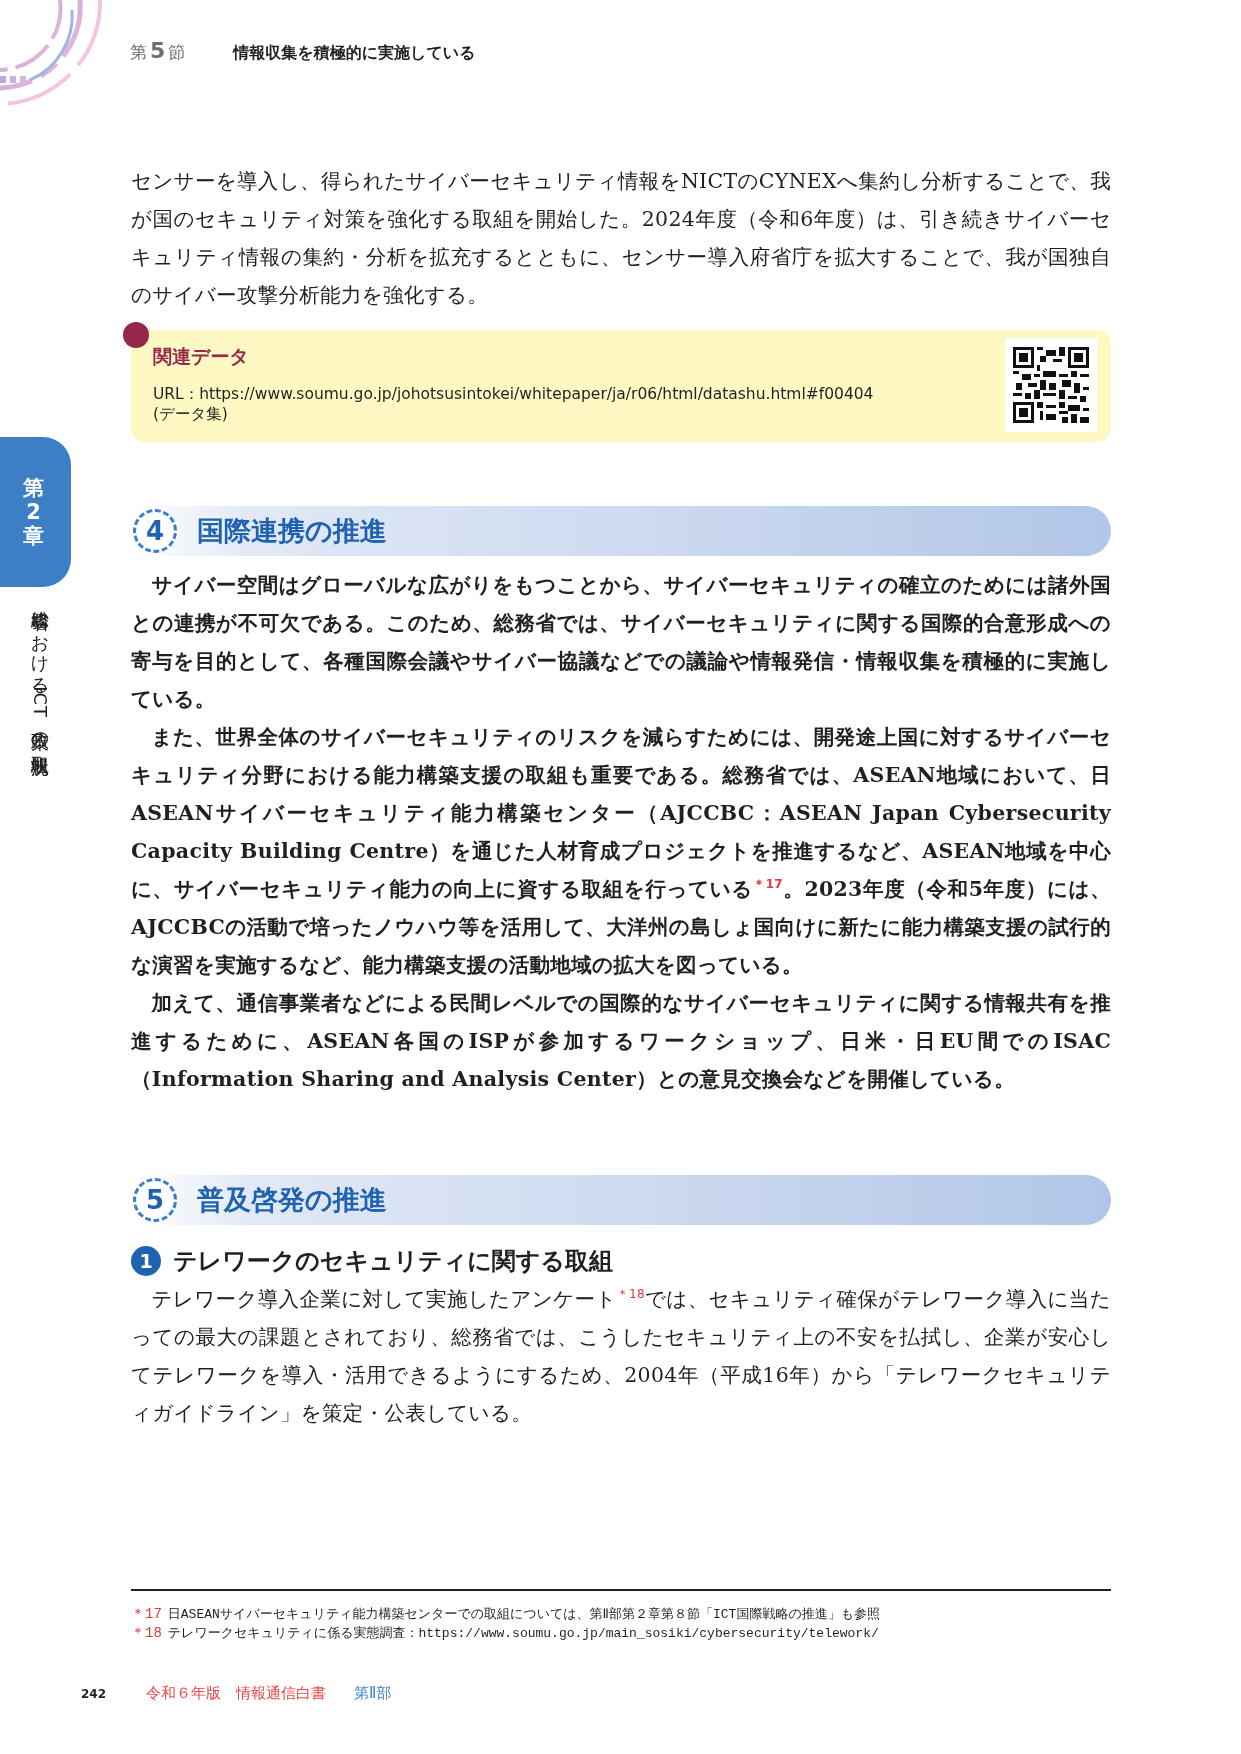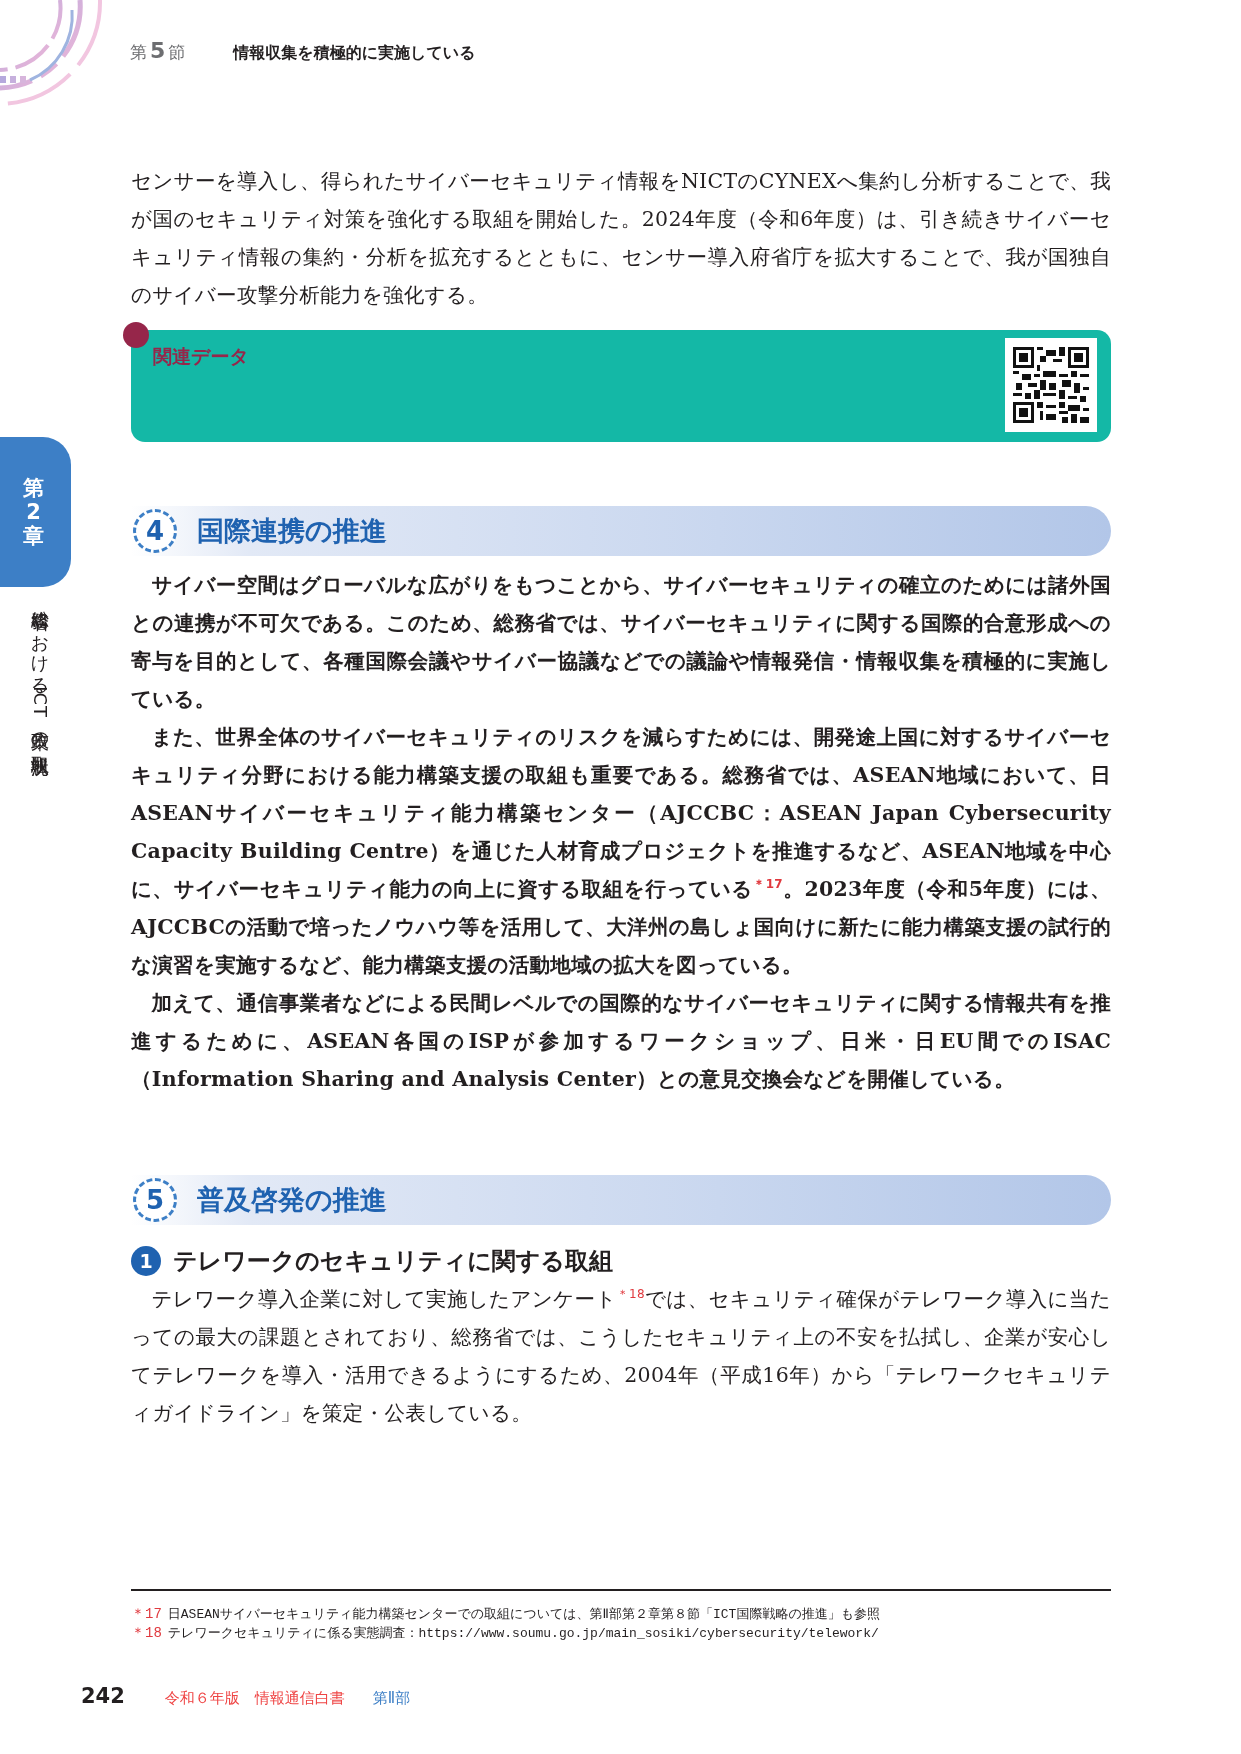--- a/index.html
+++ b/index.html
@@ -24,21 +24,21 @@
   .chapter-vertical { position: absolute; left: 26px; top: 597px; width: 26px;
     writing-mode: vertical-rl; font-family: "DejaVu Sans", "Liberation Sans", sans-serif;
     font-size: 18px; color: #231f20; letter-spacing: 1px; }
 
   .content { position: absolute; left: 131px; width: 980px; }
   .para { font-size: 20.5px; line-height: 38px; text-align: justify; letter-spacing: 0.3px; }
   .para.indent { text-indent: 1em; }
   .fnref { color: #e0393e; font-size: 12px; vertical-align: super; line-height: 0; font-family: "DejaVu Sans", sans-serif; }
 
   .related-box { position: absolute; left: 131px; top: 330px; width: 980px; height: 112px;
-    background: #14b8a6; border-radius: 14px; font-family: "DejaVu Sans", "Liberation Sans", sans-serif; }
+    background: #fef9c3; border-radius: 14px; font-family: "DejaVu Sans", "Liberation Sans", sans-serif; }
   .related-dot { position: absolute; left: -8px; top: -8px; width: 26px; height: 26px;
     border-radius: 50%; background: #96264a; }
   .related-label { position: absolute; left: 22px; top: 14px; color: #96264a; font-size: 19px; font-weight: bold; }
   .related-title { position: absolute; left: 148px; top: 19px; font-size: 15px; color: #231f20; }
   .related-url { position: absolute; left: 22px; top: 54px; font-size: 15.5px; color: #231f20; line-height: 20px; }
   .qr { position: absolute; right: 14px; top: 8px; width: 92px; height: 94px; background: #fff; padding: 8px; }
   .qr svg { width: 100%; height: 100%; display: block; }
 
   .section-bar { position: absolute; left: 131px; width: 980px; height: 50px;
     border-radius: 0 25px 25px 0;
@@ -57,21 +57,21 @@
     font-weight: bold; font-size: 19px; display: flex; align-items: center; justify-content: center; }
   .sub-title { margin-left: 12px; font-size: 24px; font-weight: bold; color: #231f20; }
 
   .fn-rule { position: absolute; left: 131px; top: 1589px; width: 980px; height: 2px; background: #231f20; }
   .footnotes { position: absolute; left: 131px; top: 1605px; width: 980px;
     font-family: Liberation Mono, monospace; font-size: 13px; line-height: 19px; }
   .fn-mark { color: #e0393e; margin-right: 6px; font-size: 14px; }
 
   .page-footer { position: absolute; left: 81px; top: 1684px; display: flex; align-items: baseline;
     font-family: "DejaVu Sans", "Liberation Sans", sans-serif; font-size: 15px; }
-  .pf-num { font-weight: bold; font-size: 21px; color: #231f20; }
+  .pf-num { font-weight: bold; font-size: 12px; color: #231f20; }
   .pf-book { margin-left: 40px; color: #ef4444; }
   .pf-part { margin-left: 28px; color: #3d7fc6; }
 </style>
 </head>
 <body>
 
 <svg class="corner-deco" viewBox="0 0 120 110">
   <defs>
     <linearGradient id="g1" x1="0" y1="0" x2="1" y2="1">
       <stop offset="0" stop-color="#b5a9dd"></stop>
@@ -101,20 +101,24 @@
 </div>
 <div class="chapter-vertical">総務省におけるICT政策の取組状況</div>
 
 <div class="content" style="top:162px;">
   <p class="para">センサーを導入し、得られたサイバーセキュリティ情報をNICTのCYNEXへ集約し分析することで、我が国のセキュリティ対策を強化する取組を開始した。2024年度（令和6年度）は、引き続きサイバーセキュリティ情報の集約・分析を拡充するとともに、センサー導入府省庁を拡大することで、我が国独自のサイバー攻撃分析能力を強化する。</p>
 </div>
 
 <div class="related-box">
   <div class="related-dot"></div>
   <div class="related-label">関連データ</div>
+  <div class="related-url">
+    <div>URL：https://www.soumu.go.jp/johotsusintokei/whitepaper/ja/r06/html/datashu.html#f00404</div>
+    <div>(データ集)</div>
+  </div>
   <div class="qr">
     <svg viewBox="0 0 25 25" shape-rendering="crispEdges">
       <rect width="25" height="25" fill="#fff"></rect>
       <g fill="#111">
         <rect x="0" y="0" width="7" height="7"></rect>
           <rect x="1" y="1" width="5" height="5" fill="#fff"></rect>
           <rect x="2" y="2" width="3" height="3"></rect>
         <rect x="18" y="0" width="7" height="7"></rect>
           <rect x="19" y="1" width="5" height="5" fill="#fff"></rect>
           <rect x="20" y="2" width="3" height="3"></rect>

